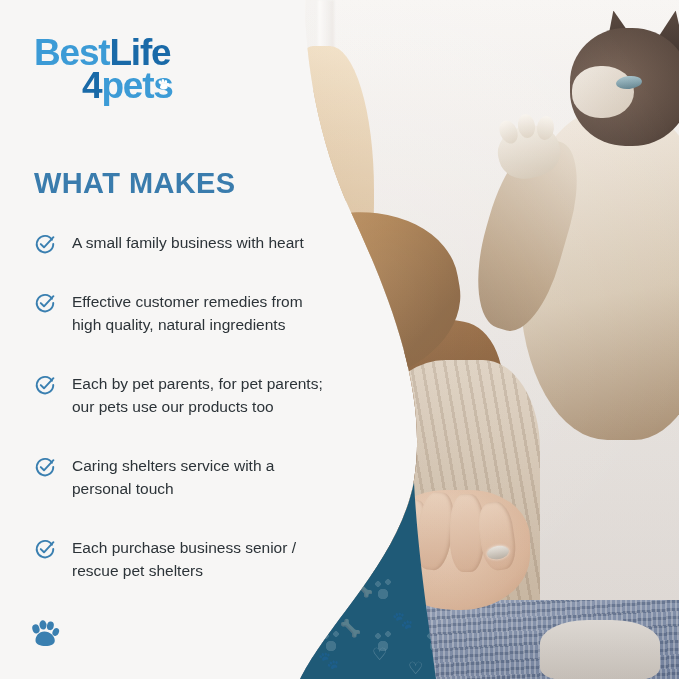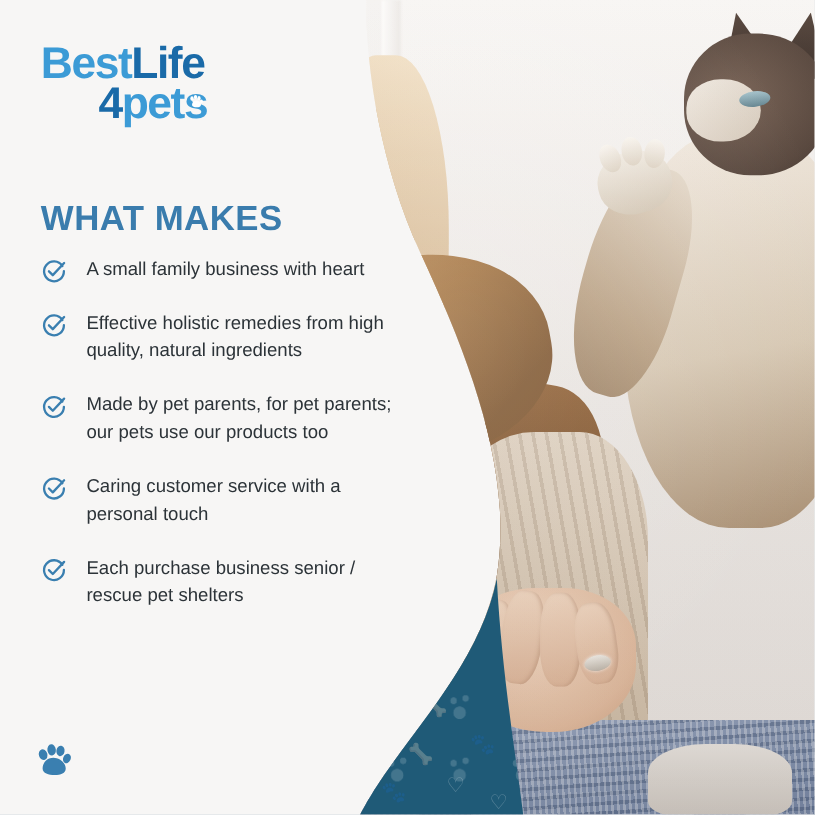--- a/index.html
+++ b/index.html
@@ -344,26 +344,26 @@
     position:absolute; left:-26px; top:-20px; width:15px; height:14px;
   }
 
   
   .headline {
     color:#3a7cad;
     font-size:29px;
     font-weight:bold;
     line-height:1.18;
     letter-spacing:.4px;
-    margin-bottom:14px;
+    margin-bottom:32px;
   }
   .headline span { display:block; }
 
   
-  .bullets { display:flex; flex-direction:column; gap:22px; }
+  .bullets { display:flex; flex-direction:column; gap:36px; }
   .bullet { display:flex; align-items:flex-start; gap:16px; }
   .check-icon { flex:0 0 auto; width:22px; height:22px; margin-top:1px; }
   .bullet-text {
     color:#2c3338;
     font-size:15.5px;
     line-height:1.48;
     max-width:262px;
   }
 
   
@@ -480,37 +480,37 @@
           <path d="M7.4 12.1l3.5 3.5L21.2 4.6" fill="none" stroke="#3a7fb0" stroke-width="2.1" stroke-linecap="round" stroke-linejoin="round"></path>
         </svg>
         <div class="bullet-text">A small family business with heart</div>
       </div>
 
       <div class="bullet">
         <svg class="check-icon" viewBox="0 0 24 24">
           <path d="M19.6 7.3A9 9 0 1 0 21 12" fill="none" stroke="#3a7fb0" stroke-width="2.1" stroke-linecap="round"></path>
           <path d="M7.4 12.1l3.5 3.5L21.2 4.6" fill="none" stroke="#3a7fb0" stroke-width="2.1" stroke-linecap="round" stroke-linejoin="round"></path>
         </svg>
-        <div class="bullet-text">Effective holistic remedies from high quality, natural ingredients</div>
+        <div class="bullet-text">Effective customer remedies from high quality, natural ingredients</div>
       </div>
 
       <div class="bullet">
         <svg class="check-icon" viewBox="0 0 24 24">
           <path d="M19.6 7.3A9 9 0 1 0 21 12" fill="none" stroke="#3a7fb0" stroke-width="2.1" stroke-linecap="round"></path>
           <path d="M7.4 12.1l3.5 3.5L21.2 4.6" fill="none" stroke="#3a7fb0" stroke-width="2.1" stroke-linecap="round" stroke-linejoin="round"></path>
         </svg>
-        <div class="bullet-text">Made by pet parents, for pet parents; our pets use our products too</div>
+        <div class="bullet-text">Each by pet parents, for pet parents; our pets use our products too</div>
       </div>
 
       <div class="bullet">
         <svg class="check-icon" viewBox="0 0 24 24">
           <path d="M19.6 7.3A9 9 0 1 0 21 12" fill="none" stroke="#3a7fb0" stroke-width="2.1" stroke-linecap="round"></path>
           <path d="M7.4 12.1l3.5 3.5L21.2 4.6" fill="none" stroke="#3a7fb0" stroke-width="2.1" stroke-linecap="round" stroke-linejoin="round"></path>
         </svg>
-        <div class="bullet-text">Caring customer service with a personal touch</div>
+        <div class="bullet-text">Caring shelters service with a personal touch</div>
       </div>
 
       <div class="bullet">
         <svg class="check-icon" viewBox="0 0 24 24">
           <path d="M19.6 7.3A9 9 0 1 0 21 12" fill="none" stroke="#3a7fb0" stroke-width="2.1" stroke-linecap="round"></path>
           <path d="M7.4 12.1l3.5 3.5L21.2 4.6" fill="none" stroke="#3a7fb0" stroke-width="2.1" stroke-linecap="round" stroke-linejoin="round"></path>
         </svg>
         <div class="bullet-text">Each purchase business senior / rescue pet shelters</div>
       </div>
 

